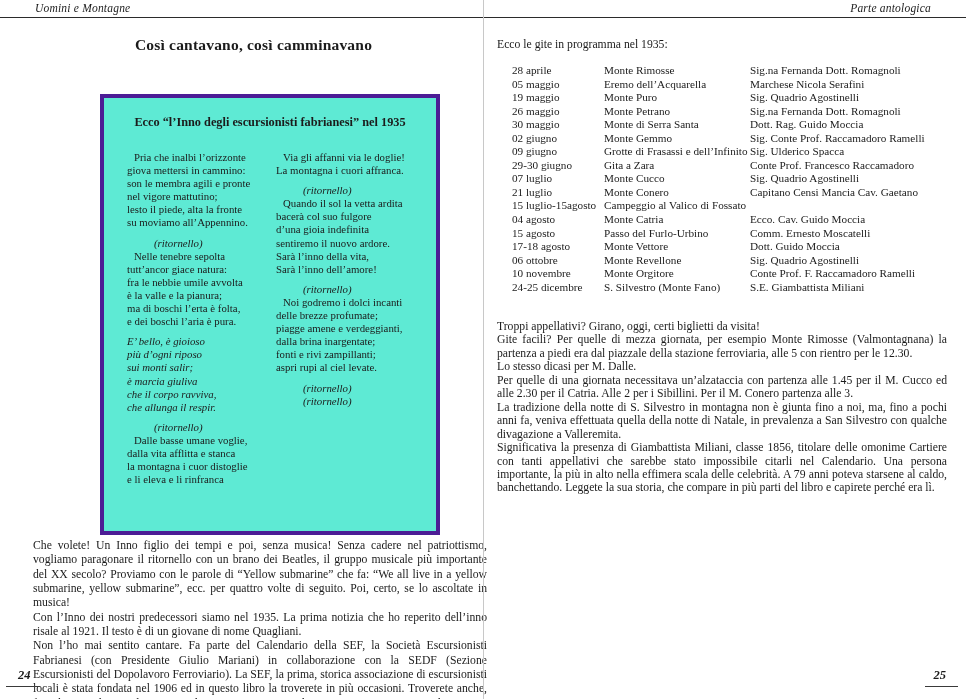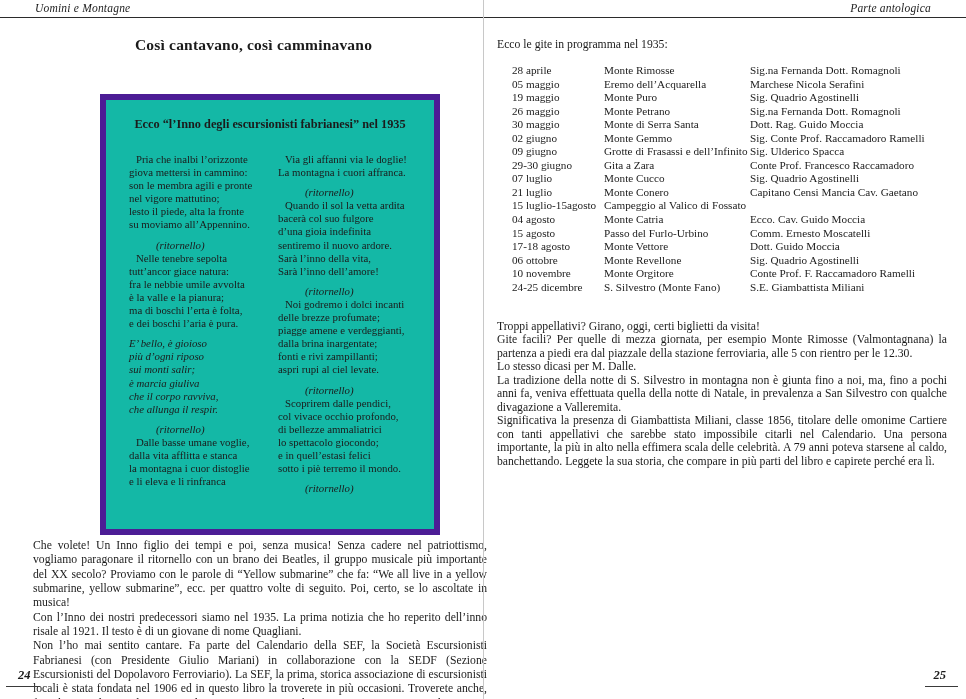--- a/index.html
+++ b/index.html
@@ -20,21 +20,21 @@
   .page-left  .running-head { left:35px; }
   .page-right .running-head { right:35px; }
 
   .chapter-title {
     position:absolute; top:36px; left:0; width:100%; margin:0;
     text-align:center; font-size:15.5px; font-weight:bold; letter-spacing:0.2px;
   }
 
   .poem-box {
     position:absolute; left:100px; top:94px; width:340px; height:441px;
-    border:6px solid #4c1d95; box-sizing:border-box; background:#14b8a6;
+    border:4px solid #4c1d95; box-sizing:border-box; background:#5eead4;
   }
   .poem-box-title { margin-top:17px; text-align:center; font-weight:bold; font-size:12.3px; }
   .poem-cols { display:flex; margin-top:21px; padding-left:23px; padding-right:12px; }
   .poem-col { font-size:10.8px; line-height:13.1px; }
   .poem-col-1 { width:149px; flex:none; }
   .poem-col-2 { flex:1; }
   .poem-block { margin:0; }
   .poem-block + .poem-block { margin-top:7px; }
   .poem-block.ritornello-label + .poem-block { margin-top:0; }
   .poem-block.stanza .poem-line:first-child { text-indent:7px; }
@@ -132,28 +132,20 @@
               <div class="poem-line">Noi godremo i dolci incanti</div>
               <div class="poem-line">delle brezze profumate;</div>
               <div class="poem-line">piagge amene e verdeggianti,</div>
               <div class="poem-line">dalla brina inargentate;</div>
               <div class="poem-line">fonti e rivi zampillanti;</div>
               <div class="poem-line">aspri rupi al ciel levate.</div>
             </div>
             <div class="poem-block ritornello-label">
               <div class="poem-line">(ritornello)</div>
             </div>
-            <div class="poem-block stanza">
-              <div class="poem-line">Scoprirem dalle pendici,</div>
-              <div class="poem-line">col vivace occhio profondo,</div>
-              <div class="poem-line">di bellezze ammaliatrici</div>
-              <div class="poem-line">lo spettacolo giocondo;</div>
-              <div class="poem-line">e in quell’estasi felici</div>
-              <div class="poem-line">sotto i piè terremo il mondo.</div>
-            </div>
             <div class="poem-block ritornello-label">
               <div class="poem-line">(ritornello)</div>
             </div>
           </div>
       </div>
     </div>
 
     <div class="body-text left-body" id="left-body">
         <p>Che volete! Un Inno figlio dei tempi e poi, senza musica! Senza cadere nel patriottismo, vogliamo paragonare il ritornello con un brano dei Beatles, il gruppo musicale più importante del XX secolo? Proviamo con le parole di “Yellow submarine” che fa: “We all live in a yellow submarine, yellow submarine”, ecc. per quattro volte di seguito. Poi, certo, se lo ascoltate in musica!</p>
         <p>Con l’Inno dei nostri predecessori siamo nel 1935. La prima notizia che ho reperito dell’inno risale al 1921. Il testo è di un giovane di nome Quagliani.</p>
@@ -254,20 +246,21 @@
           <div class="trip-cell">24-25 dicembre</div>
           <div class="trip-cell">S. Silvestro (Monte Fano)</div>
           <div class="trip-cell">S.E. Giambattista Miliani</div>
         </div>
       </div>
 
     <div class="body-text right-body" id="right-body">
         <p>Troppi appellativi? Girano, oggi, certi biglietti da visita!</p>
         <p>Gite facili? Per quelle di mezza giornata, per esempio Monte Rimosse (Valmontagnana) la partenza a piedi era dal piazzale della stazione ferroviaria, alle 5 con rientro per le 12.30.</p>
         <p>Lo stesso dicasi per M. Dalle.</p>
+        <p>Per quelle di una giornata necessitava un’alzataccia con partenza alle 1.45 per il M. Cucco ed alle 2.30 per il Catria. Alle 2 per i Sibillini. Per il M. Conero partenza alle 3.</p>
         <p>La tradizione della notte di S. Silvestro in montagna non è giunta fino a noi, ma, fino a pochi anni fa, veniva effettuata quella della notte di Natale, in prevalenza a San Silvestro con qualche divagazione a Valleremita.</p>
         <p>Significativa la presenza di Giambattista Miliani, classe 1856, titolare delle omonime Cartiere con tanti appellativi che sarebbe stato impossibile citarli nel Calendario. Una persona importante, la più in alto nella effimera scala delle celebrità. A 79 anni poteva starsene al caldo, banchettando. Leggete la sua storia, che compare in più parti del libro e capirete perché era lì.</p>
       </div>
 
     <div class="page-num page-num-right">25</div>
   </div>
 
   <div class="divider"></div>
 </div>
 

